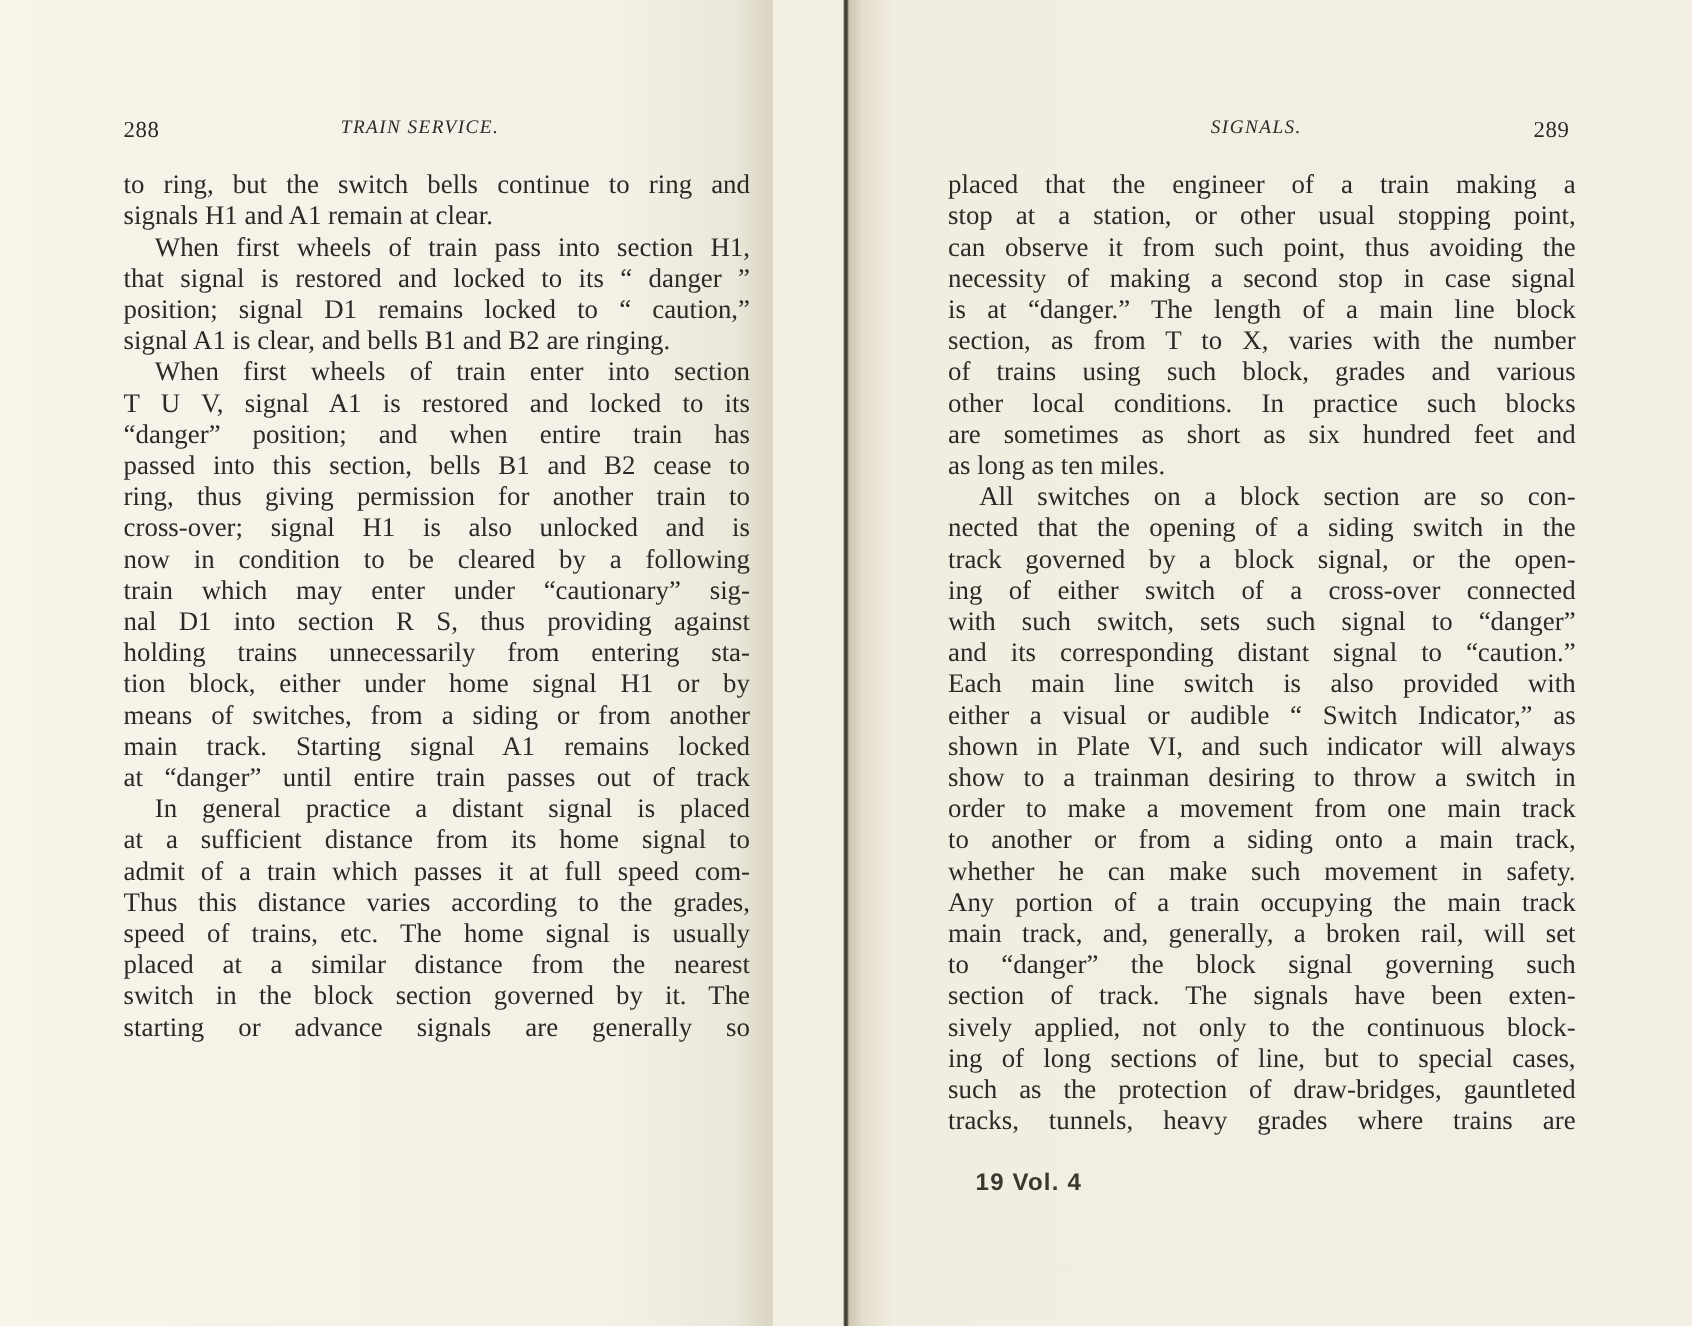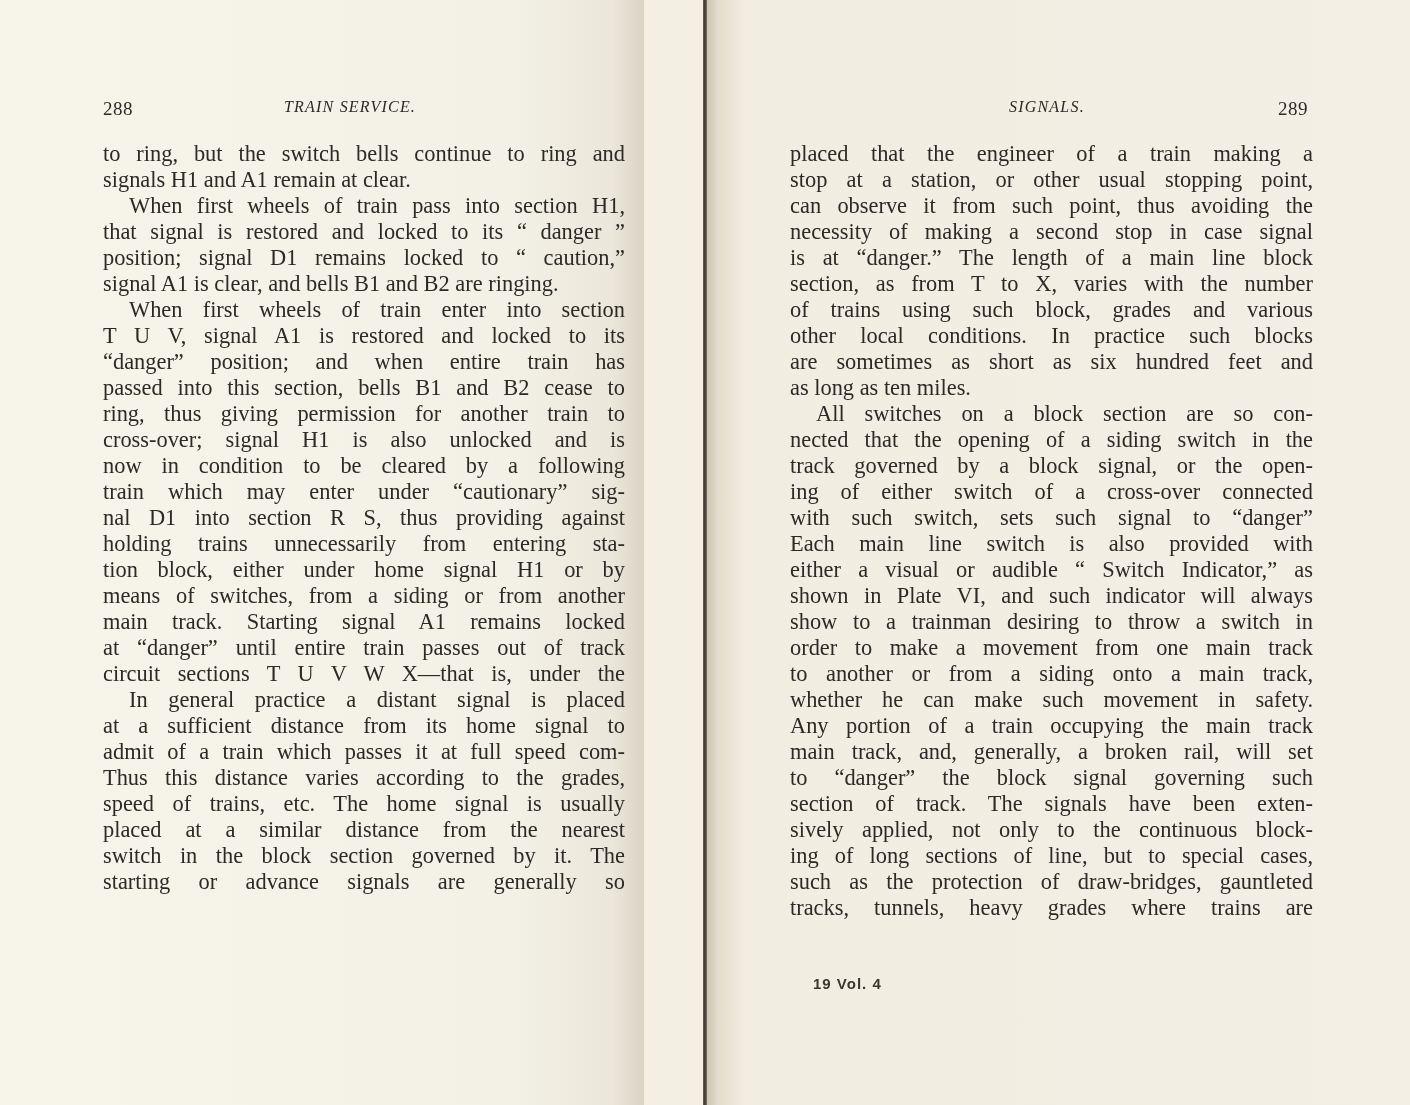--- a/index.html
+++ b/index.html
@@ -49,21 +49,21 @@
   .right-col { left: 84px; width: 523px; }
   .line {
     display: block; white-space: nowrap; height: 26px;
     text-align: justify; text-align-last: justify;
   }
   .line.last { text-align-last: left; }
   .line.indent { padding-left: 26px; }
   .signature {
     position: absolute; left: 107px; top: 975px;
     font-family: "Liberation Sans", "DejaVu Sans", sans-serif;
-    font-weight: bold; font-size: 15px; letter-spacing: 1px; color: #3a372f;
+    font-weight: bold; font-size: 20px; letter-spacing: 1px; color: #3a372f;
   }
 </style>
 </head>
 <body>
 
 <div class="spread">
 
   <div class="page page-left">
     <div class="running-head left-head">
       <span class="folio">288</span>
@@ -83,21 +83,20 @@
         <span class="line" style="display: block;">ring, thus giving permission for another train to</span>
         <span class="line" style="display: block;">cross-over; signal H1 is also unlocked and is</span>
         <span class="line" style="display: block;">now in condition to be cleared by a following</span>
         <span class="line" style="display: block;">train which may enter under “cautionary” sig-</span>
         <span class="line" style="display: block;">nal D1 into section R S, thus providing against</span>
         <span class="line" style="display: block;">holding trains unnecessarily from entering sta-</span>
         <span class="line" style="display: block;">tion block, either under home signal H1 or by</span>
         <span class="line" style="display: block;">means of switches, from a siding or from another</span>
         <span class="line" style="display: block;">main track. Starting signal A1 remains locked</span>
         <span class="line" style="display: block;">at “danger” until entire train passes out of track</span>
-        <span class="line" style="display: block;">circuit sections T U V W X—that is, under the</span>
         <span class="line indent" style="display: block;">In general practice a distant signal is placed</span>
         <span class="line" style="display: block;">at a sufficient distance from its home signal to</span>
         <span class="line" style="display: block;">admit of a train which passes it at full speed com-</span>
         <span class="line" style="display: block;">Thus this distance varies according to the grades,</span>
         <span class="line" style="display: block;">speed of trains, etc. The home signal is usually</span>
         <span class="line" style="display: block;">placed at a similar distance from the nearest</span>
         <span class="line" style="display: block;">switch in the block section governed by it. The</span>
         <span class="line" style="display: block;">starting or advance signals are generally so</span>
       </div>
   </div>
@@ -116,20 +115,21 @@
         <span class="line" style="display: block;">section, as from T to X, varies with the number</span>
         <span class="line" style="display: block;">of trains using such block, grades and various</span>
         <span class="line" style="display: block;">other local conditions. In practice such blocks</span>
         <span class="line" style="display: block;">are sometimes as short as six hundred feet and</span>
         <span class="line last" style="display: block;">as long as ten miles.</span>
         <span class="line indent" style="display: block;">All switches on a block section are so con-</span>
         <span class="line" style="display: block;">nected that the opening of a siding switch in the</span>
         <span class="line" style="display: block;">track governed by a block signal, or the open-</span>
         <span class="line" style="display: block;">ing of either switch of a cross-over connected</span>
         <span class="line" style="display: block;">with such switch, sets such signal to “danger”</span>
+        <span class="line" style="display: block;">and its corresponding distant signal to “caution.”</span>
         <span class="line" style="display: block;">Each main line switch is also provided with</span>
         <span class="line" style="display: block;">either a visual or audible “ Switch Indicator,” as</span>
         <span class="line" style="display: block;">shown in Plate VI, and such indicator will always</span>
         <span class="line" style="display: block;">show to a trainman desiring to throw a switch in</span>
         <span class="line" style="display: block;">order to make a movement from one main track</span>
         <span class="line" style="display: block;">to another or from a siding onto a main track,</span>
         <span class="line" style="display: block;">whether he can make such movement in safety.</span>
         <span class="line" style="display: block;">Any portion of a train occupying the main track</span>
         <span class="line" style="display: block;">main track, and, generally, a broken rail, will set</span>
         <span class="line" style="display: block;">to “danger” the block signal governing such</span>

